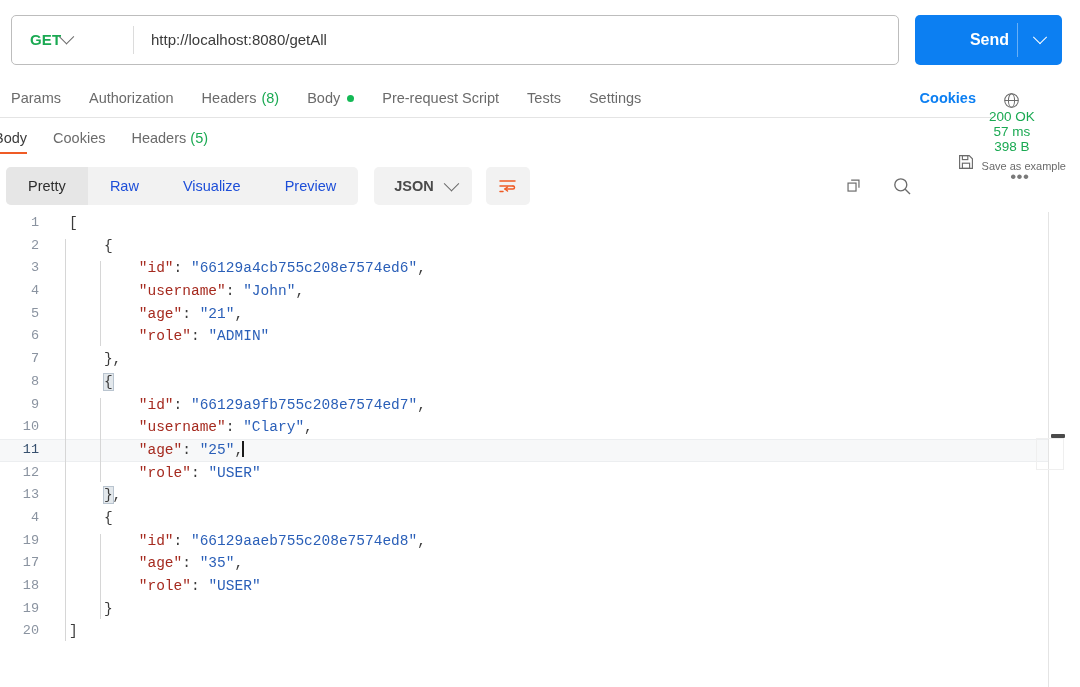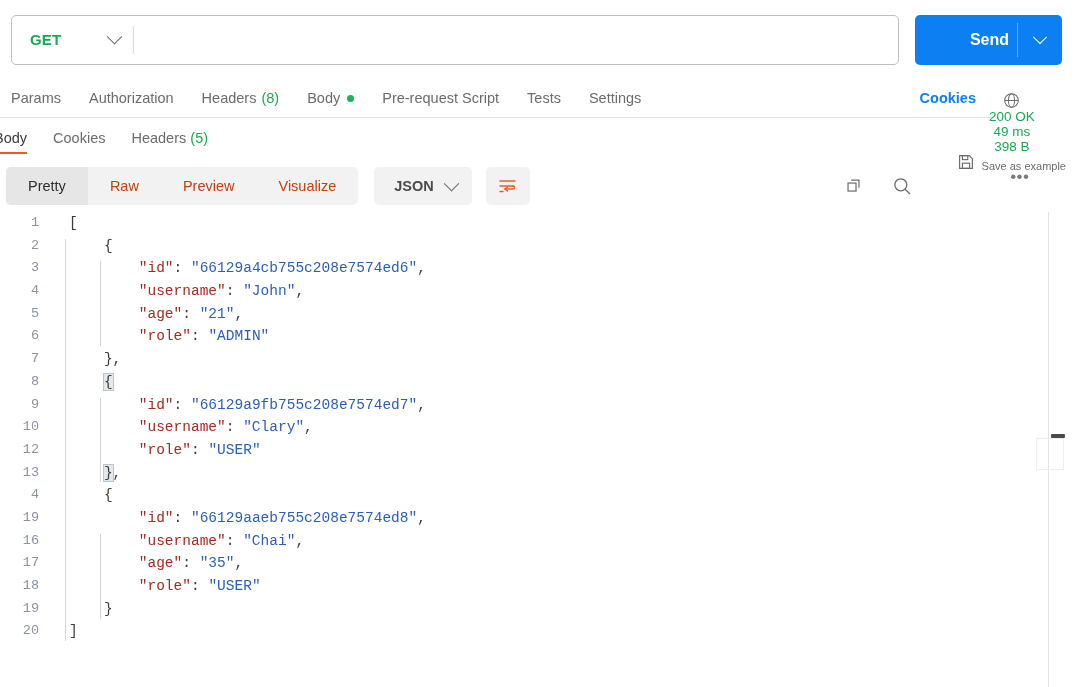--- a/index.html
+++ b/index.html
@@ -30,21 +30,20 @@
     align-items: stretch;
     border: 1px solid #bdbdbd;
     border-radius: 5px;
     background: #fff;
     overflow: hidden;
   }
   .method-box {
     width: 122px;
     display: flex;
     align-items: center;
-    justify-content: space-between;
     padding: 0 14px 0 18px;
     cursor: pointer;
     position: relative;
   }
   .method-box::after {
     content: "";
     position: absolute;
     right: 0; top: 10px; bottom: 10px;
     width: 1px;
     background: #dcdcdc;
@@ -220,21 +219,21 @@
     align-items: stretch;
     height: 38px;
     background: #f2f2f2;
     border-radius: 5px;
     overflow: hidden;
   }
   .seg-item {
     display: flex; align-items: center; justify-content: center;
     padding: 0 22px;
     font-size: 14.5px;
-    color: #c2410c;
+    color: #1d4ed8;
     cursor: pointer;
   }
   .seg-item.active {
     background: #e6e6e6;
     color: #2e2e2e;
   }
   .json-sel {
     margin-left: 16px;
     height: 38px;
     display: flex;
@@ -342,20 +341,21 @@
 </style>
 </head>
 <body>
 
 <div class="url-row">
   <div class="url-field">
     <div class="method-box">
       <span class="method-label">GET</span>
       <span class="chev"></span>
     </div>
+    <div class="url-input" title="Enter URL or paste text">http://localhost:8080/getAll</div>
   </div>
   <div class="send-group">
     <div class="send-btn">Send</div>
     <div class="send-caret">
       <span class="chev"></span>
     </div>
   </div>
 </div>
 
 <div class="req-tabs">
@@ -400,21 +400,21 @@
     <span>
       <svg class="globe-ic" viewBox="0 0 20 20" fill="none" stroke="#6b6b6b" stroke-width="1.2">
         <circle cx="10" cy="10" r="8"></circle>
         <ellipse cx="10" cy="10" rx="3.6" ry="8"></ellipse>
         <line x1="2" y1="10" x2="18" y2="10"></line>
       </svg>
     </span>
     <span class="gap"></span>
     <span class="stat-val">200 OK</span>
     <span class="gap"></span>
-    <span class="stat-val">49 ms</span>
+    <span class="stat-val">57 ms</span>
     <span class="gap"></span>
     <span class="stat-val">398 B</span>
     <span class="gap"></span>
       <span class="gap"></span>
     <span class="save-ex">
       <span>
         <svg width="16" height="16" viewBox="0 0 16 16" fill="none" stroke="#6b6b6b" stroke-width="1.15">
           <path d="M1.6 1.6h9.6l3.2 3.2v9.6H1.6z"></path>
           <rect x="4.4" y="1.6" width="5.4" height="4"></rect>
           <rect x="4.4" y="9.2" width="7.2" height="5.2"></rect>
@@ -423,22 +423,22 @@
       <span>Save as example</span>
     </span>
     <span class="dots-btn">•••</span>
   </div>
 </div>
 
 <div class="fmt-row">
   <div class="seg">
     <div class="seg-item active">Pretty</div>
     <div class="seg-item">Raw</div>
+    <div class="seg-item">Visualize</div>
     <div class="seg-item">Preview</div>
-    <div class="seg-item">Visualize</div>
   </div>
 
   <div class="json-sel">
     <span class="lbl">JSON</span>
     <span class="chev"></span>
   </div>
 
   <div class="wrap-btn">
     <svg width="19" height="17" viewBox="0 0 19 17" fill="none" stroke="#ef5b25" stroke-width="1.5" stroke-linecap="round">
       <line x1="2" y1="3" x2="17" y2="3"></line>
@@ -469,25 +469,25 @@
     <div class="code-line"><span class="ln">1</span><span class="code-txt" style="margin-left: 0px;"><span class="tok-brk">[</span></span></div>
     <div class="code-line"><span class="ln">2</span><span class="code-txt" style="margin-left: 34.88px;"><span class="tok-brk">{</span></span></div>
     <div class="code-line"><span class="ln">3</span><span class="code-txt" style="margin-left: 69.76px;"><span class="tok-key">"id"</span><span class="tok-pun">: </span><span class="tok-str">"66129a4cb755c208e7574ed6"</span><span class="tok-pun">,</span></span></div>
     <div class="code-line"><span class="ln">4</span><span class="code-txt" style="margin-left: 69.76px;"><span class="tok-key">"username"</span><span class="tok-pun">: </span><span class="tok-str">"John"</span><span class="tok-pun">,</span></span></div>
     <div class="code-line"><span class="ln">5</span><span class="code-txt" style="margin-left: 69.76px;"><span class="tok-key">"age"</span><span class="tok-pun">: </span><span class="tok-str">"21"</span><span class="tok-pun">,</span></span></div>
     <div class="code-line"><span class="ln">6</span><span class="code-txt" style="margin-left: 69.76px;"><span class="tok-key">"role"</span><span class="tok-pun">: </span><span class="tok-str">"ADMIN"</span></span></div>
     <div class="code-line"><span class="ln">7</span><span class="code-txt" style="margin-left: 34.88px;"><span class="tok-brk">}</span><span class="tok-pun">,</span></span></div>
     <div class="code-line"><span class="ln">8</span><span class="code-txt" style="margin-left: 34.88px;"><span class="tok-brk brk-hl">{</span></span></div>
     <div class="code-line"><span class="ln">9</span><span class="code-txt" style="margin-left: 69.76px;"><span class="tok-key">"id"</span><span class="tok-pun">: </span><span class="tok-str">"66129a9fb755c208e7574ed7"</span><span class="tok-pun">,</span></span></div>
     <div class="code-line"><span class="ln">10</span><span class="code-txt" style="margin-left: 69.76px;"><span class="tok-key">"username"</span><span class="tok-pun">: </span><span class="tok-str">"Clary"</span><span class="tok-pun">,</span></span></div>
+    <div class="code-line active"><span class="ln">11</span><span class="code-txt" style="margin-left: 69.76px;"><span class="tok-key">"age"</span><span class="tok-pun">: </span><span class="tok-str">"25"</span><span class="tok-pun">,</span><span class="caret"></span></span></div>
     <div class="code-line"><span class="ln">12</span><span class="code-txt" style="margin-left: 69.76px;"><span class="tok-key">"role"</span><span class="tok-pun">: </span><span class="tok-str">"USER"</span></span></div>
     <div class="code-line"><span class="ln">13</span><span class="code-txt" style="margin-left: 34.88px;"><span class="tok-brk brk-hl">}</span><span class="tok-pun">,</span></span></div>
     <div class="code-line"><span class="ln">4</span><span class="code-txt" style="margin-left: 34.88px;"><span class="tok-brk">{</span></span></div>
     <div class="code-line"><span class="ln">19</span><span class="code-txt" style="margin-left: 69.76px;"><span class="tok-key">"id"</span><span class="tok-pun">: </span><span class="tok-str">"66129aaeb755c208e7574ed8"</span><span class="tok-pun">,</span></span></div>
-    <div class="code-line"><span class="ln">16</span><span class="code-txt" style="margin-left: 69.76px;"><span class="tok-key">"username"</span><span class="tok-pun">: </span><span class="tok-str">"Chai"</span><span class="tok-pun">,</span></span></div>
     <div class="code-line"><span class="ln">17</span><span class="code-txt" style="margin-left: 69.76px;"><span class="tok-key">"age"</span><span class="tok-pun">: </span><span class="tok-str">"35"</span><span class="tok-pun">,</span></span></div>
     <div class="code-line"><span class="ln">18</span><span class="code-txt" style="margin-left: 69.76px;"><span class="tok-key">"role"</span><span class="tok-pun">: </span><span class="tok-str">"USER"</span></span></div>
     <div class="code-line"><span class="ln">19</span><span class="code-txt" style="margin-left: 34.88px;"><span class="tok-brk">}</span></span></div>
     <div class="code-line"><span class="ln">20</span><span class="code-txt" style="margin-left: 0px;"><span class="tok-brk">]</span></span></div>
     <div class="guide" style="left: 65px; top: 26.7px; height: 402.6px;"></div>
     <div class="guide" style="left: 99.88px; top: 49.4px; height: 84.8px;"></div>
     <div class="guide" style="left: 99.88px; top: 185.6px; height: 84.8px;"></div>
     <div class="guide" style="left: 99.88px; top: 321.8px; height: 84.8px;"></div>
   </div>
 

